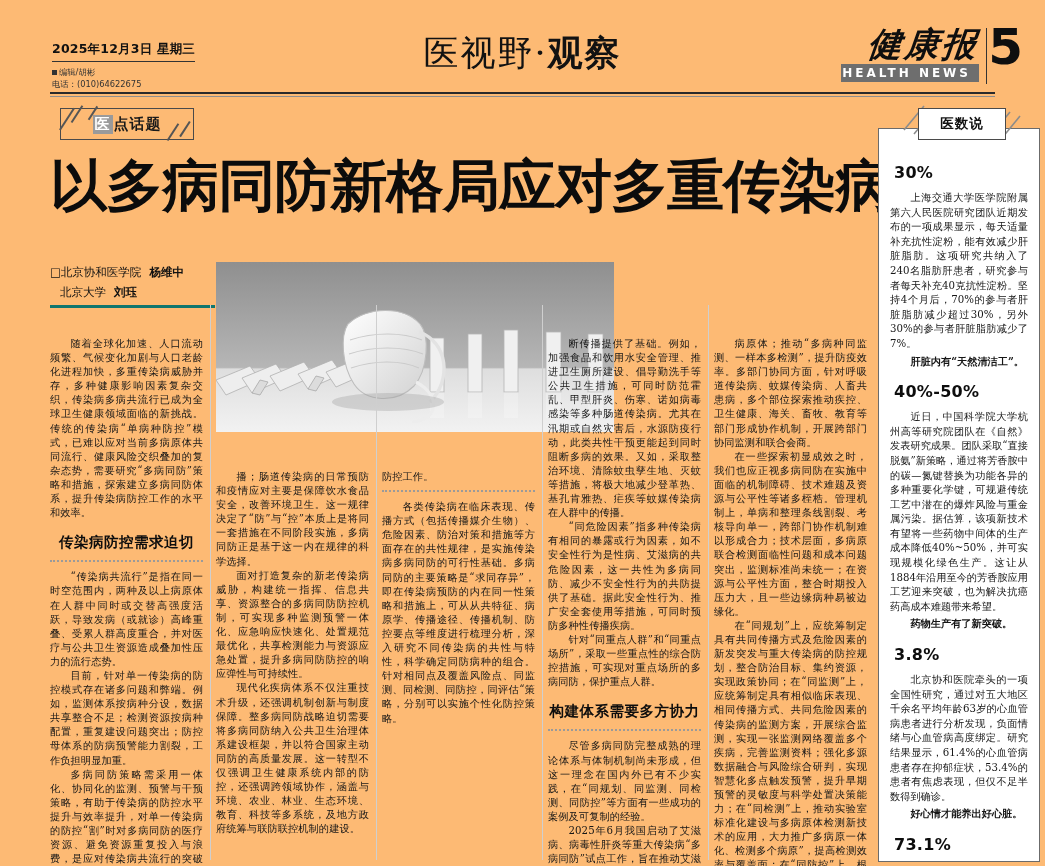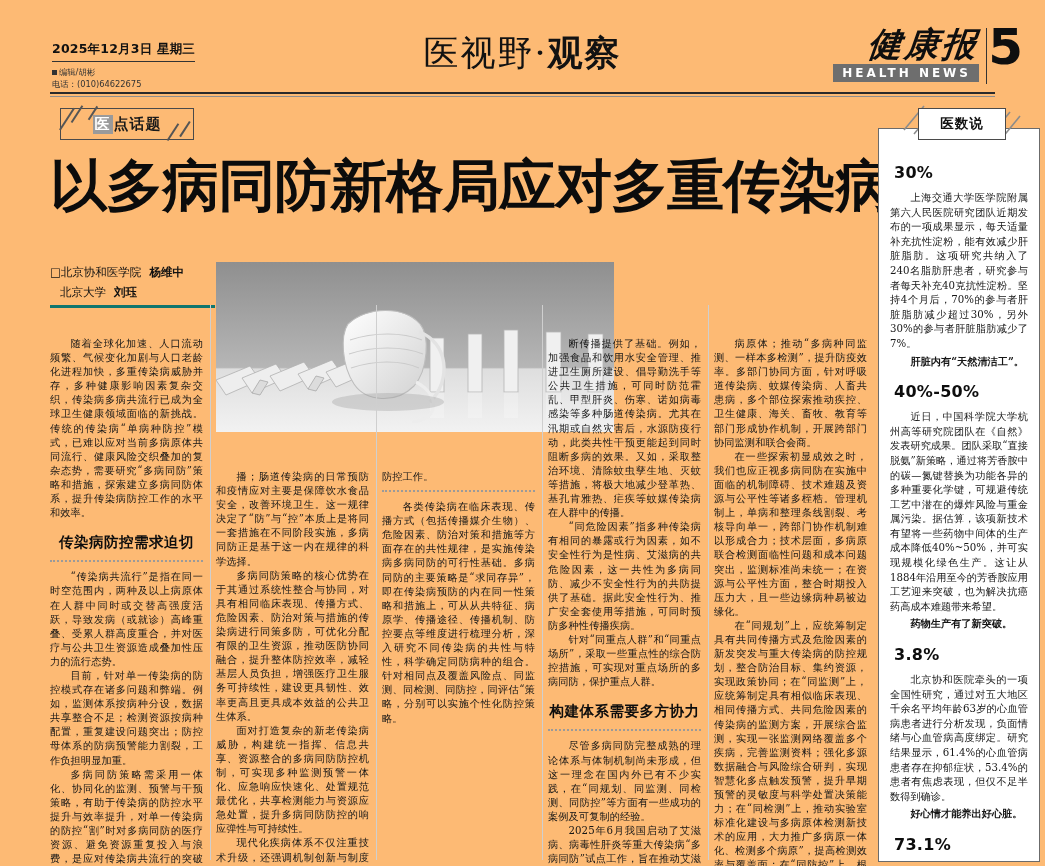--- a/index.html
+++ b/index.html
@@ -24,21 +24,21 @@
   .section-title{position:absolute;left:0;top:30px;width:1045px;text-align:center;
     font-family:"DejaVu Serif","Liberation Serif",serif;
     font-size:35px;letter-spacing:2px;color:#121212;}
   .section-title .b{font-weight:bold;}
 
   .brand{position:absolute;right:18px;top:22px;width:200px;height:66px;}
   .brand-name{position:absolute;right:48px;top:0px;font-family:"DejaVu Serif","Liberation Serif",serif;
     font-size:34px;font-weight:bold;font-style:italic;letter-spacing:3px;color:#0f0f0f;
     transform:skewX(-6deg);}
   .brand-en{position:absolute;right:48px;top:42px;background:#6e6e6e;color:#fff;
-    font-size:12px;font-weight:bold;letter-spacing:3px;padding:2px 8px 2px 9px;}
+    font-size:12px;font-weight:bold;letter-spacing:3px;padding:2px 8px 2px 1px;}
   .brand-num{position:absolute;right:4px;top:2px;font-size:50px;font-weight:bold;line-height:.95;color:#0f0f0f;
     font-family:"DejaVu Sans","Liberation Sans",sans-serif;}
   .brand-sep{position:absolute;right:40px;top:6px;width:1.5px;height:56px;background:#333;}
 
   .rule-top{position:absolute;left:50px;top:92px;width:945px;height:0;border-top:2px solid #2a2a2a;}
   .rule-top2{position:absolute;left:50px;top:96px;width:945px;height:0;border-top:1px solid #8e8e8e;}
 
   
   .topic-badge{position:absolute;left:52px;top:104px;width:150px;height:40px;}
   .topic-frame{position:absolute;left:8px;top:4px;width:132px;height:30px;border:1.4px solid #4a4a4a;}
@@ -231,21 +231,20 @@
       <div class="subhead">传染病防控需求迫切</div>
       <div class="dotrule"></div>
       <p class="bt">“传染病共流行”是指在同一时空范围内，两种及以上病原体在人群中同时或交替高强度活跃，导致发病（或就诊）高峰重叠、受累人群高度重合，并对医疗与公共卫生资源造成叠加性压力的流行态势。</p>
       <p class="bt">目前，针对单一传染病的防控模式存在诸多问题和弊端。例如，监测体系按病种分设，数据共享整合不足；检测资源按病种配置，重复建设问题突出；防控母体系的防病预警能力割裂，工作负担明显加重。</p>
       <p class="bt">多病同防策略需采用一体化、协同化的监测、预警与干预策略，有助于传染病的防控水平提升与效率提升，对单一传染病的防控“割”时对多病同防的医疗资源、避免资源重复投入与浪费，是应对传染病共流行的突破口。以传染病监测为例，可通过监测覆盖面和检测能力共享，实现对传染、细菌性感染、呼吸道、消化道病毒等多病原体的快速检测，提升多重传染病防控的早期预警。</p>
 
     </div>
 
     <div class="col c2 clip" style="padding-top:133px;height:422px;">
       <p class="bt">播；肠道传染病的日常预防和疫情应对主要是保障饮水食品安全，改善环境卫生。这一规律决定了“防”与“控”本质上是将同一套措施在不同阶段实施，多病同防正是基于这一内在规律的科学选择。</p>
-      <p class="bt">多病同防策略的核心优势在于其通过系统性整合与协同，对具有相同临床表现、传播方式、危险因素、防治对策与措施的传染病进行同策多防，可优化分配有限的卫生资源，推动医防协同融合，提升整体防控效率，减轻基层人员负担，增强医疗卫生服务可持续性，建设更具韧性、效率更高且更具成本效益的公共卫生体系。</p>
       <p class="bt">面对打造复杂的新老传染病威胁，构建统一指挥、信息共享、资源整合的多病同防防控机制，可实现多种监测预警一体化、应急响应快速化、处置规范最优化，共享检测能力与资源应急处置，提升多病同防防控的响应弹性与可持续性。</p>
       <p class="bt">现代化疾病体系不仅注重技术升级，还强调机制创新与制度保障。整多病同防战略迫切需要将多病同防纳入公共卫生治理体系建设框架，并以符合国家主动同防的高质量发展。这一转型不仅强调卫生健康系统内部的防控，还强调跨领域协作，涵盖与环境、农业、林业、生态环境、教育、科技等多系统，及地方政府统筹与联防联控机制的建设。</p>
 
     </div>
 
     <div class="col c3 clip" style="padding-top:133px;height:422px;">
       <p class="bt noind">防控工作。</p>
       <div class="dotrule"></div>
       <p class="bt">各类传染病在临床表现、传播方式（包括传播媒介生物）、危险因素、防治对策和措施等方面存在的共性规律，是实施传染病多病同防的可行性基础。多病同防的主要策略是“求同存异”，即在传染病预防的内在同一性策略和措施上，可从从共特征、病原学、传播途径、传播机制、防控要点等维度进行梳理分析，深入研究不同传染病的共性与特性，科学确定同防病种的组合。针对相同点及覆盖风险点、同监测、同检测、同防控，同评估“策略，分别可以实施个性化防控策略。</p>
     </div>

